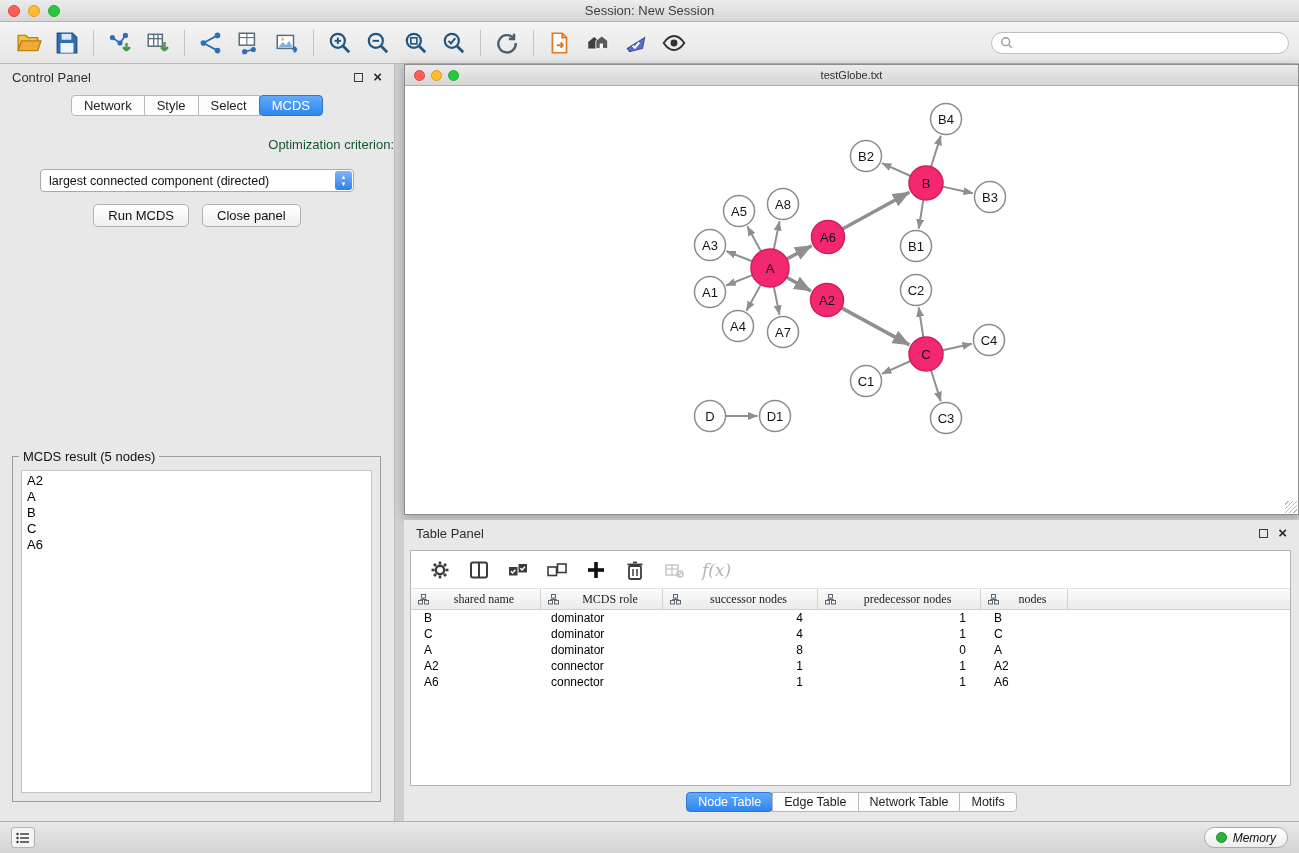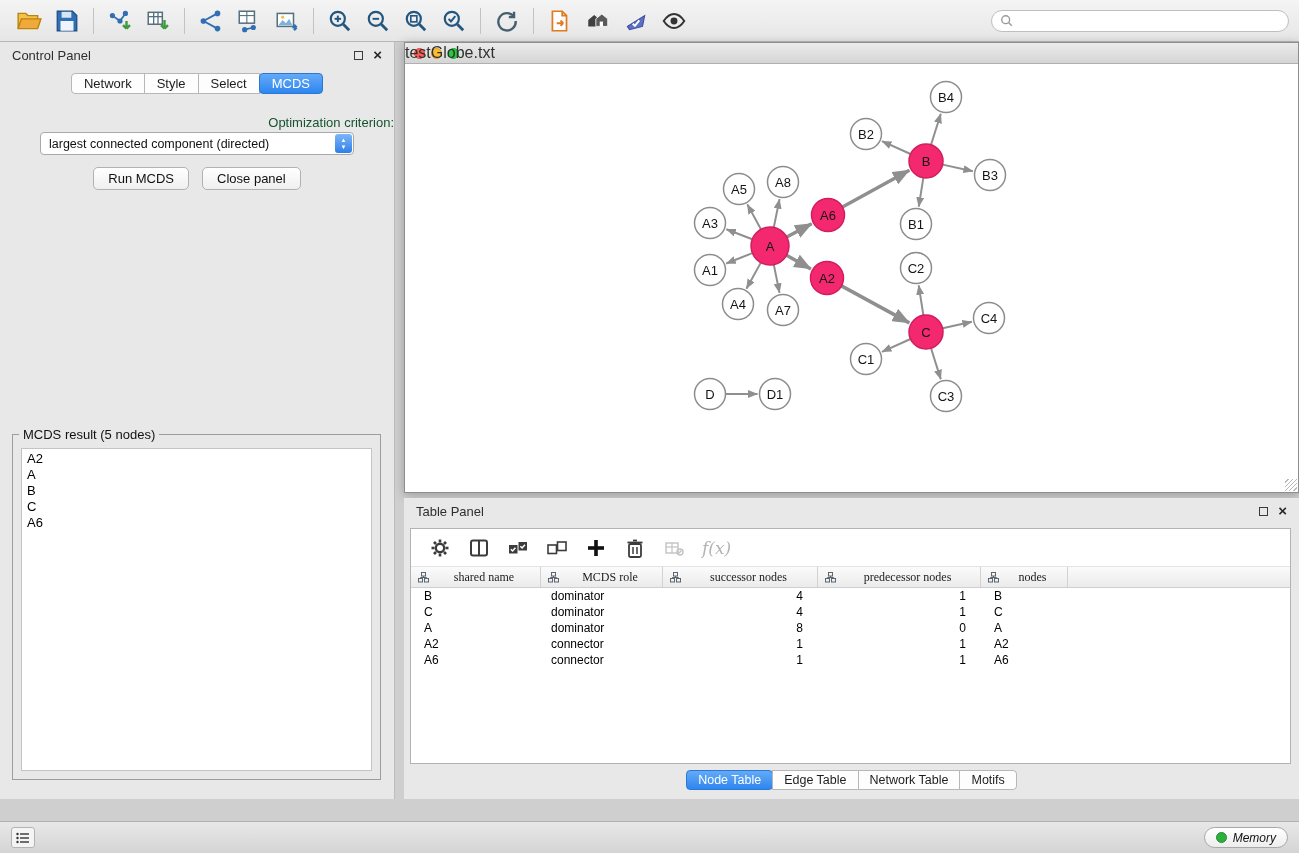--- a/index.html
+++ b/index.html
@@ -41,42 +41,42 @@
   .close-ico { font-size:15px; font-weight:bold; color:#2a2a2a; line-height:10px; }
 
   .seg { display:flex; justify-content:center; margin-top:5px; }
   .seg .tab { background:#fdfdfd; border:1px solid #b7b7b7; margin-left:-1px; padding:2px 12px;
               font-size:13px; color:#1d1d1d; }
   .seg .tab:first-child { border-radius:4px 0 0 4px; margin-left:0; }
   .seg .tab:last-child { border-radius:0 4px 4px 0; }
   .seg .tab.active { background:linear-gradient(#64aaf8,#2e86ef); border-color:#2b77d6; color:#fff; border-radius:4px; }
 
   .opt-label { text-align:right; font-size:13px; color:#14532d; margin-top:21px; }
-  .combo { width:314px; height:23px; margin:2px auto 0; background:#fff; border:1px solid #a9a9a9;
+  .combo { width:314px; height:23px; margin:17px auto 0; background:#fff; border:1px solid #a9a9a9;
            border-radius:4px; position:relative; display:flex; align-items:center; padding-left:8px; }
   .combo-text { font-size:12.5px; color:#111; white-space:nowrap; overflow:hidden; }
   .combo-stepper { position:absolute; right:1px; top:1px; bottom:1px; width:17px; border-radius:3px;
                    background:linear-gradient(#7db6f9,#2e7fe8); color:#fff; display:flex; flex-direction:column;
                    align-items:center; justify-content:center; font-size:6px; line-height:6.5px; }
   .btnrow { display:flex; justify-content:center; gap:13px; margin-top:12px; }
   .btn { background:linear-gradient(#ffffff,#efefef); border:1px solid #b2b2b2; border-radius:5px;
          padding:3px 14px; font-size:13px; color:#111; }
 
   .result-group { position:absolute; left:12px; right:13px; top:392px; bottom:19px; border:1px solid #9d9d9d; }
   .result-legend { position:absolute; top:-8px; left:6px; background:#e8e8e8; padding:0 4px; font-size:13px; color:#111; }
   .mcds-list { position:absolute; left:8px; top:13px; right:8px; bottom:8px; background:#fff;
                border:1px solid #c4c4c4; overflow:auto; padding:2px 0; }
   .mcds-item { font-size:13px; line-height:16px; padding:0 5px; color:#000; }
 
   
   .net-window { position:absolute; left:404px; top:0; width:895px; height:451px; background:#fff;
                 border:1px solid #8d8d8d; box-shadow:0 2px 10px rgba(0,0,0,.25); }
   .net-titlebar { position:relative; height:21px; background:linear-gradient(#ebebeb,#d5d5d5);
                   border-bottom:1px solid #b0b0b0; display:flex; align-items:center; padding-left:9px; }
-  .net-titlebar .title { position:absolute; left:0; right:0; font-size:16px; color:#303030; }
+  .net-titlebar .title { position:absolute; left:0; right:0; text-align:center; font-size:11px; color:#303030; }
   .net-content { position:relative; height:428px; background:#fff; overflow:hidden; }
   .graph text { font:13px "Liberation Sans", sans-serif; fill:#141414; }
   .resize-grip { position:absolute; right:1px; bottom:1px; width:12px; height:12px;
                  background:repeating-linear-gradient(135deg, transparent 0 2px, #b9b9b9 2px 3px); }
 
   
   .table-panel { position:absolute; left:404px; top:456px; width:895px; height:301px; background:#e8e8e8; }
   .tp-content { position:absolute; left:6px; right:8px; top:30px; height:236px; background:#fff; border:1px solid #b3b3b3; }
   .tp-toolbar { height:38px; display:flex; align-items:center; gap:17px; padding-left:18px; border-bottom:1px solid #e3e3e3; }
   .tp-toolbar svg { width:22px; height:22px; }
@@ -104,20 +104,26 @@
   .memory-btn { margin-left:auto; height:21px; border:1px solid #a8a8a8; border-radius:11px;
                 background:linear-gradient(#ffffff,#ededed); display:flex; align-items:center; gap:6px;
                 padding:0 11px; font-size:12px; color:#111;font-style:italic; }
   .memdot { width:11px; height:11px; border-radius:50%; background:#2eae3e; border:1px solid #20902f; }
 </style>
 </head>
 <body>
 
 <div class="app">
 
+  <div class="titlebar">
+    <span class="tl red"></span>
+    <span class="tl yellow"></span>
+    <span class="tl green"></span>
+    <span class="title">Session: New Session</span>
+  </div>
 
   <div class="toolbar">
     <div class="tbtn">
       <svg viewBox="0 0 24 24">
         <path d="M2 19V5h7l2 2h9v3" fill="#f6c04a" stroke="#b8860b" stroke-width="1.3"></path>
         <path d="M2 19l3-9h18l-3 9z" fill="#f2a93b" stroke="#b8860b" stroke-width="1.3"></path>
       </svg>
     </div>
     <div class="tbtn">
       <svg viewBox="0 0 24 24">

